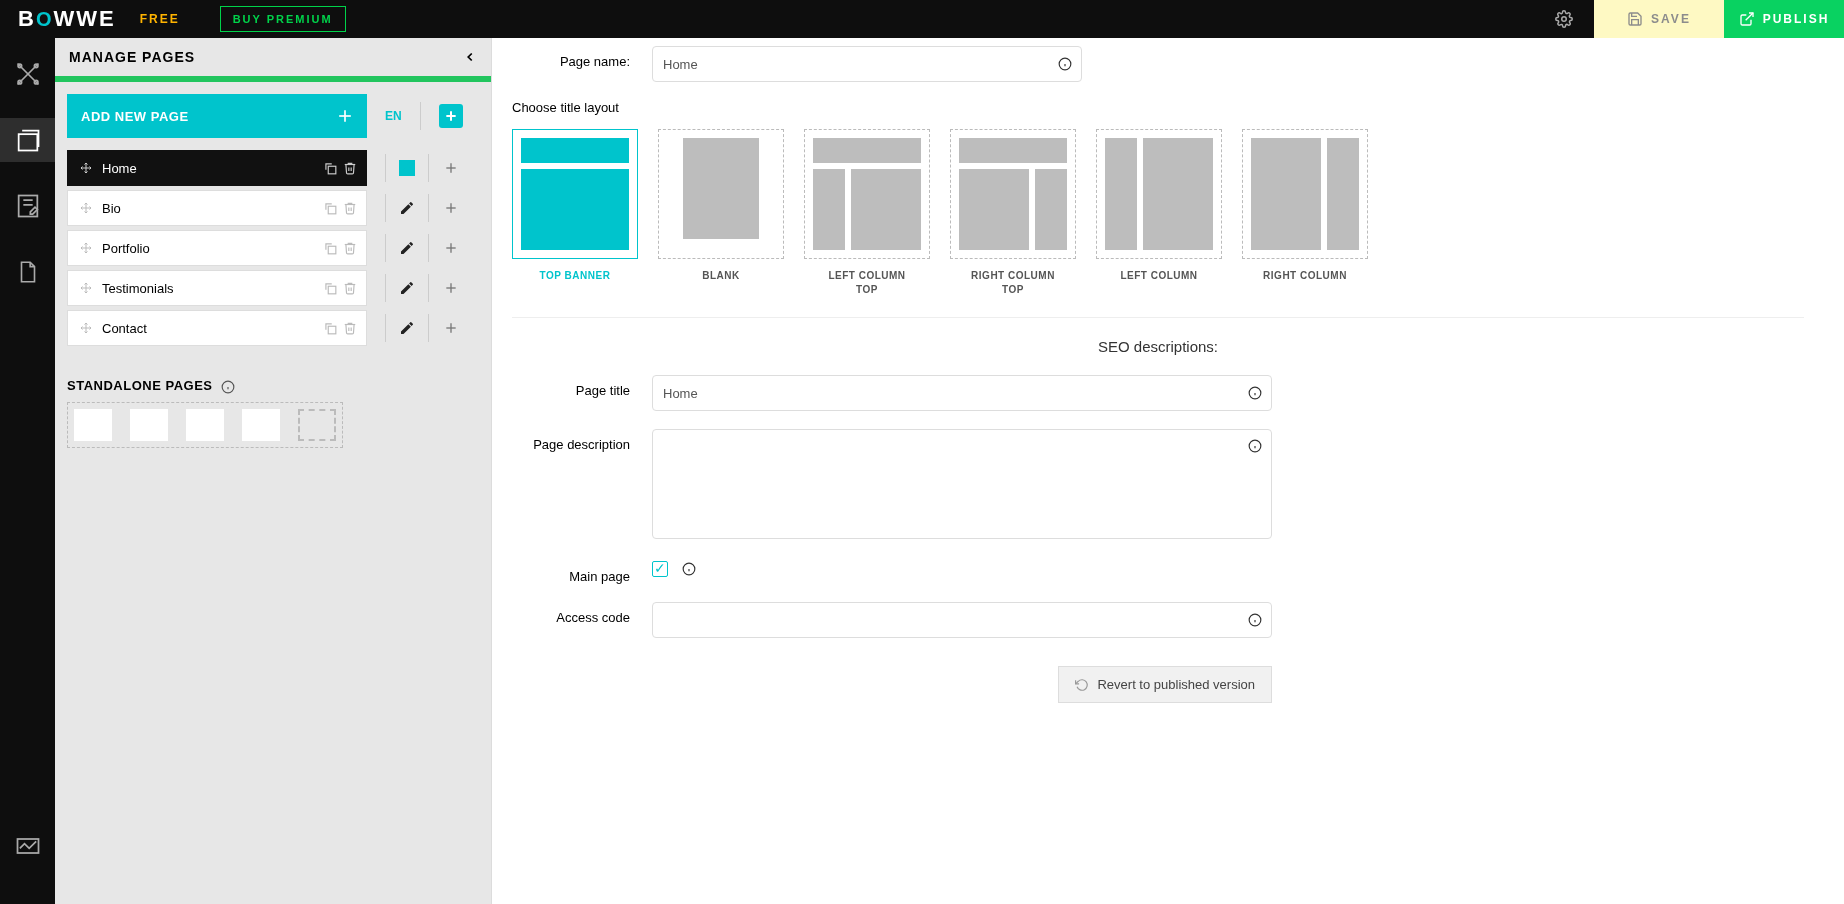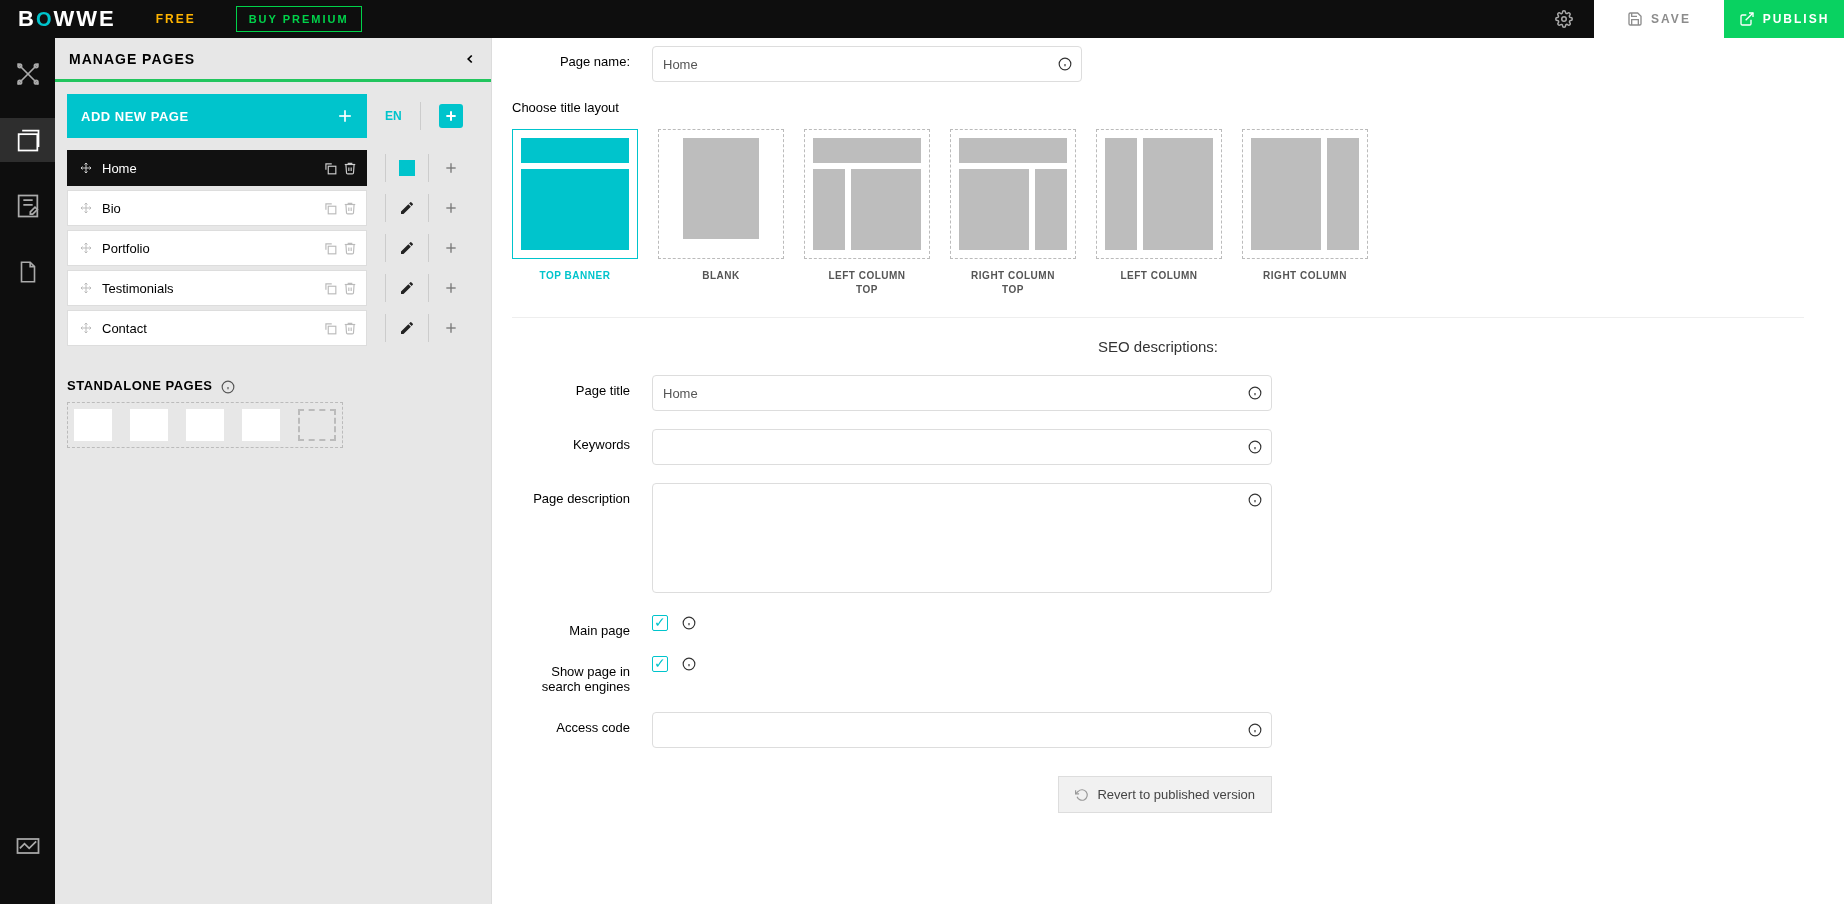--- a/index.html
+++ b/index.html
@@ -8,42 +8,42 @@
     --teal: #00c4cc;
     --green: #09d261;
     --dark: #0e0e0e;
     --panel: #e7e7e7;
     --border: #ccc;
   }
   
   .topbar { display:flex; height:38px; background:var(--dark); color:#fff; align-items:center; }
   .logo { margin-left:18px; font-size:22px; font-weight:900; letter-spacing:2px; display:flex; align-items:center;}
   .logo .o { color:var(--teal); font-size:20px;}
-  .free { color:#ffb400; font-size:12px; font-weight:700; letter-spacing:2px; margin-left:40px;}
+  .free { color:#ffb400; font-size:12px; font-weight:700; letter-spacing:2px; margin-left:24px;}
   .buy { border:1px solid #00d24a; color:#00d24a; font-size:11px; font-weight:700; letter-spacing:2px; padding:6px 12px; margin-left:40px; background:transparent;}
   .top-right { margin-left:auto; display:flex; align-items:stretch; height:100%;}
   .gear { width:60px; display:flex; align-items:center; justify-content:center; color:#aaa;}
-  .save { width:130px; display:flex; align-items:center; justify-content:center; color:#8c8c8c; font-size:12px; font-weight:700; letter-spacing:2px; background:#ffffff;}
+  .save { width:130px; display:flex; align-items:center; justify-content:center; color:#8c8c8c; font-size:12px; font-weight:700; letter-spacing:2px; background:#fef9c3;}
   .save svg{margin-right:8px;}
   .publish { width:120px; display:flex; align-items:center; justify-content:center; color:#fff; font-size:12px; font-weight:700; letter-spacing:2px; background:#09d261;}
   .publish svg{margin-right:8px;}
 
   
   .wrap { display:flex; height:calc(100% - 38px); }
   
   .rail { width:55px; background:var(--dark); display:flex; flex-direction:column; align-items:center; padding-top:14px; gap:22px;}
   .rail-item { width:55px; height:44px; display:flex; align-items:center; justify-content:center; }
   .rail-item.active { background:#2e2e2e;}
   .rail-item svg{stroke:#aaa; fill:none;}
   .rail-item.active svg{stroke:#fff;}
   .rail-spacer{flex:1;}
 
   
   .panel { width:437px; background:var(--panel); display:flex; flex-direction:column; border-right:1px solid #dcdcdc;}
-  .panel-header { height:44px; display:flex; align-items:center; justify-content:space-between; padding:0 14px; font-size:14px; font-weight:700; letter-spacing:1px; border-bottom:3px solid #22c55e;}
+  .panel-header { height:44px; display:flex; align-items:center; justify-content:space-between; padding:0 14px; font-size:14px; font-weight:700; letter-spacing:1px; border-bottom:6px solid #22c55e;}
   .chev { cursor:pointer;}
   .addrow{ display:flex; align-items:center; padding:12px 12px 8px 12px; gap:18px;}
   .add-btn{flex:0 0 300px; height:44px; background:var(--teal); color:#fff; display:flex; align-items:center; justify-content:space-between; padding:0 10px 0 14px; font-size:13px; font-weight:700; letter-spacing:.5px;}
   .plus-box{width:24px;height:24px; display:flex;align-items:center;justify-content:center;}
   .lang{color:var(--teal); font-size:12px; font-weight:700;}
   .lang-plus{width:24px;height:24px;background:var(--teal); color:#fff; display:flex;align-items:center;justify-content:center; border-radius:3px; font-size:18px; font-weight:700;}
 
   
   .list{padding:0 12px; margin-top:4px;}
   .row{display:flex; align-items:center; height:36px; margin-bottom:4px;}
@@ -546,33 +546,20 @@
         <span class="info">
             <svg width="14" height="14" viewBox="0 0 24 24" fill="none" stroke="#333" stroke-width="2">
               <circle cx="12" cy="12" r="10"></circle>
               <line x1="12" y1="16" x2="12" y2="12"></line>
               <line x1="12" y1="8" x2="12" y2="8"></line>
             </svg>
           </span>
       </div>
     </div>
 
-    <div class="formrow">
-      <div class="lbl">Keywords</div>
-      <div class="w620">
-        <input class="input" style="width: 100%;" value="">
-        <span class="info">
-            <svg width="14" height="14" viewBox="0 0 24 24" fill="none" stroke="#333" stroke-width="2">
-              <circle cx="12" cy="12" r="10"></circle>
-              <line x1="12" y1="16" x2="12" y2="12"></line>
-              <line x1="12" y1="8" x2="12" y2="8"></line>
-            </svg>
-          </span>
-      </div>
-    </div>
 
     <div class="formrow">
       <div class="lbl">Page description</div>
       <div class="w620">
         <textarea class="input" style="width: 100%;"></textarea>
         <span class="info-ta">
             <svg width="14" height="14" viewBox="0 0 24 24" fill="none" stroke="#333" stroke-width="2">
               <circle cx="12" cy="12" r="10"></circle>
               <line x1="12" y1="16" x2="12" y2="12"></line>
               <line x1="12" y1="8" x2="12" y2="8"></line>
@@ -589,36 +576,20 @@
         <span class="info-inline">
             <svg width="14" height="14" viewBox="0 0 24 24" fill="none" stroke="#333" stroke-width="2">
               <circle cx="12" cy="12" r="10"></circle>
               <line x1="12" y1="16" x2="12" y2="12"></line>
               <line x1="12" y1="8" x2="12" y2="8"></line>
             </svg>
           </span>
       </div>
     </div>
 
-    <div class="formrow">
-      <div class="lbl">
-        <span>Show page in</span><br>
-        <span>search engines</span>
-      </div>
-      <div class="cbwrap">
-        <input type="checkbox" class="cb" checked="" style="">
-        <span class="info-inline">
-            <svg width="14" height="14" viewBox="0 0 24 24" fill="none" stroke="#333" stroke-width="2">
-              <circle cx="12" cy="12" r="10"></circle>
-              <line x1="12" y1="16" x2="12" y2="12"></line>
-              <line x1="12" y1="8" x2="12" y2="8"></line>
-            </svg>
-          </span>
-      </div>
-    </div>
 
     <div class="formrow">
       <div class="lbl">Access code</div>
       <div class="w620">
         <input class="input" style="width: 100%;" value="">
         <span class="info">
             <svg width="14" height="14" viewBox="0 0 24 24" fill="none" stroke="#333" stroke-width="2">
               <circle cx="12" cy="12" r="10"></circle>
               <line x1="12" y1="16" x2="12" y2="12"></line>
               <line x1="12" y1="8" x2="12" y2="8"></line>

